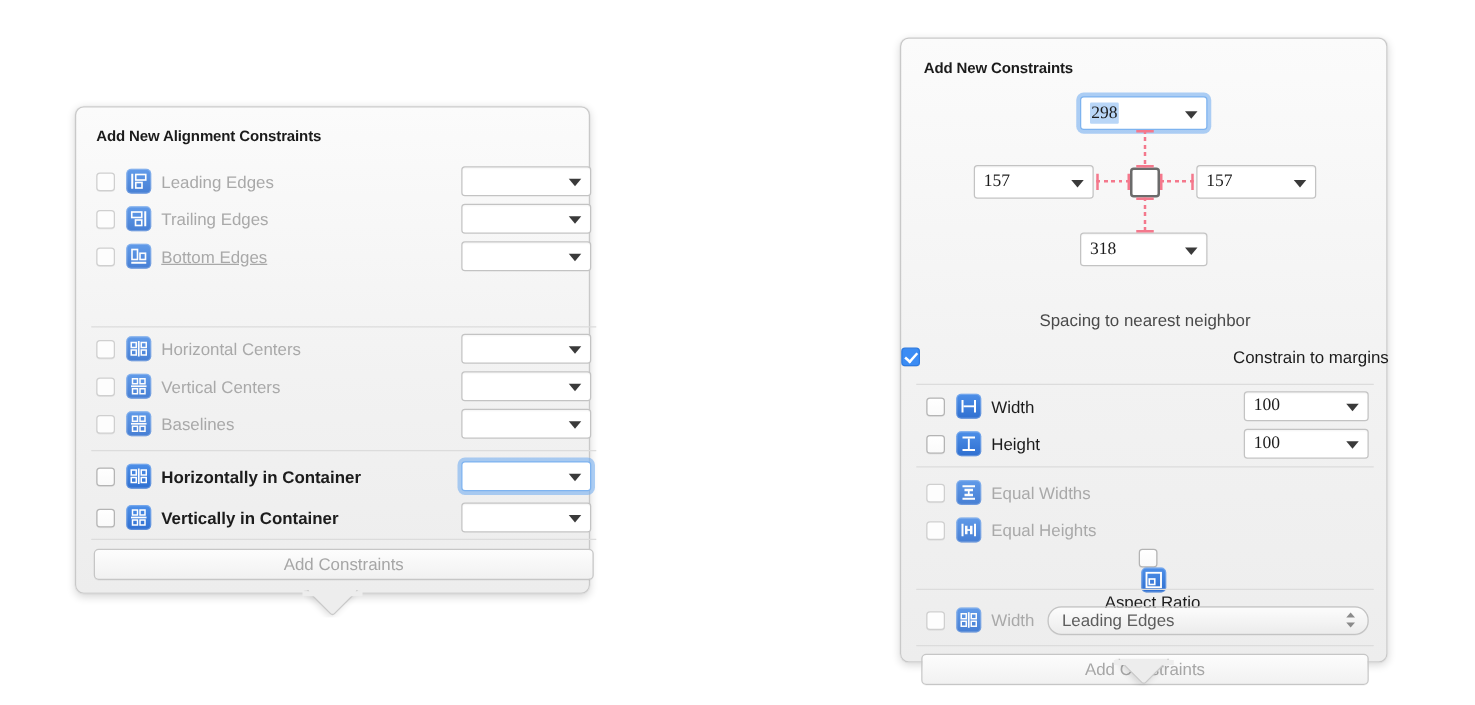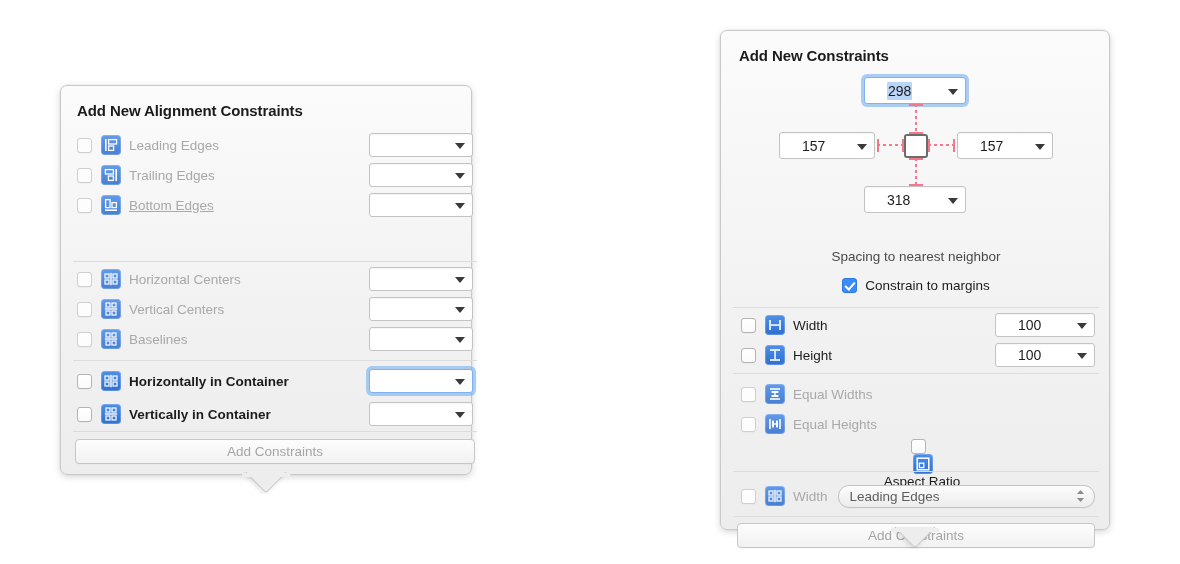--- a/index.html
+++ b/index.html
@@ -37,21 +37,21 @@
     box-shadow: 0 2px 5px rgba(0,0,0,0.12);
   }
   .tail-cover {
     position: absolute;
     height: 4px;
     background: #ededed;
   }
 
   
   .panel-title {
-    font-size: 15px;
+    font-size: 12px;
     font-weight: bold;
     color: #1b1b1b;
     letter-spacing: -0.1px;
   }
 
   
   .row {
     display: flex;
     align-items: center;
     height: 30px;
@@ -104,22 +104,23 @@
     border: 1px solid #c3c3c3;
     border-radius: 3px;
     height: 24px;
     display: flex;
     align-items: center;
     box-shadow: inset 0 1px 1px rgba(0,0,0,0.04);
   }
   .combo .val {
     font-size: 14px;
     color: #1c1c1c;
-    padding-left: 22px;
+    padding-left: 7px;
     white-space: nowrap;
+    font-family: Liberation Serif, serif;
   }
   .combo .val .sel {
     background: #b9d6f7;
     padding: 1px 1px 1px 1px;
     border-radius: 1px;
   }
   .combo .arrow {
     position: absolute;
     right: 7px; top: 50%;
     margin-top: -2px;
@@ -413,21 +414,21 @@
       <div class="cap" style="left:156px; top:66px; width:2px; height:13px;"></div>
       <div class="cap" style="left:181px; top:66px; width:2px; height:13px;"></div>
 
       <div class="dline" style="left:207px; top:71px; width:27px; height:2px;"></div>
       <div class="cap" style="left:207px; top:66px; width:2px; height:13px;"></div>
       <div class="cap" style="left:232px; top:66px; width:2px; height:13px;"></div>
     </div>
 
     <div class="center-note" style="position:absolute; left:0; top:218px; width:390px;">Spacing to nearest neighbor</div>
 
-    <div style="position:absolute; left:0; top:247px; width:390px; display:flex; align-items:center; justify-content:center;">
+    <div style="position:absolute; left:0; top:247px; width:390px; display:flex; align-items:center; justify-content:space-between;">
       <div class="cb checked"></div>
       <div class="lbl" style="margin-left:8px;">Constrain to margins</div>
     </div>
 
     <div class="sep" style="position:absolute; left:12px; top:276px; width:366px;"></div>
 
     <div style="position:absolute; left:20px; top:279px; width:354px;">
 
       <div class="row" style="height:30px;">
         <div class="cb"></div>

